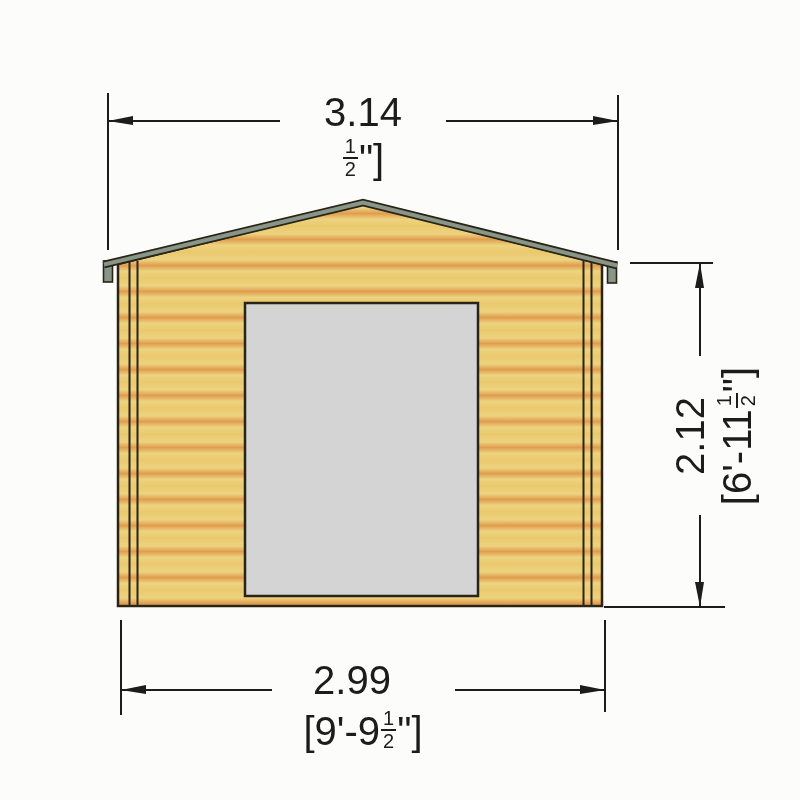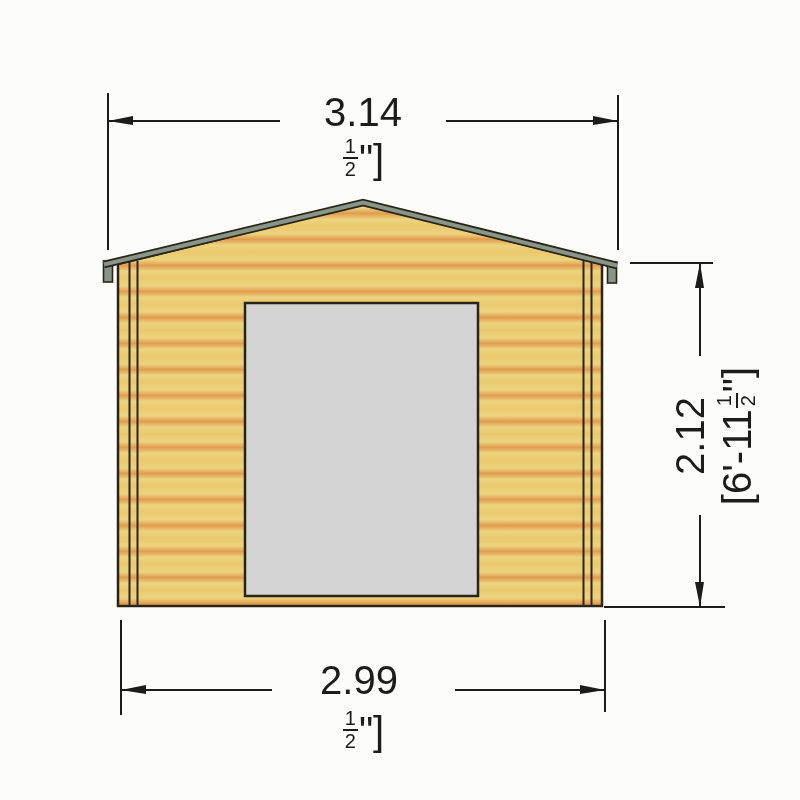--- a/index.html
+++ b/index.html
@@ -37,21 +37,21 @@
   .metric{
     font-size:40px;
     line-height:40px;
   }
   .imperial{
     font-size:40px;
     line-height:42px;
   }
   .dim-top-metric{ left:263px; top:92px; width:200px; }
   .dim-top-imperial{ left:243px; top:136px; width:240px; }
-  .dim-bottom-metric{ left:259px; top:660px; width:200px; }
+  .dim-bottom-metric{ left:252px; top:660px; width:200px; }
   .dim-bottom-imperial{ left:243px; top:708px; width:240px; }
   .dim-right-block{
     left:604px; top:389px;
     width:220px; height:94px;
     transform:rotate(-90deg);
   }
   .dim-right-block .metric{ line-height:47px; }
   .dim-right-block .imperial{ line-height:47px; }
   .frac{
     display:inline-block;
@@ -131,21 +131,21 @@
     </g>
   </svg>
 
   <div class="dim-label metric dim-top-metric">3.14</div>
   <div class="dim-label imperial dim-top-imperial">
     <span class="frac"><span class="fnum">1</span><span class="fden">2</span></span><span>"]</span>
   </div>
 
   <div class="dim-label metric dim-bottom-metric">2.99</div>
   <div class="dim-label imperial dim-bottom-imperial">
-    <span class="frac"><span class="fnum">1</span><span class="fden">2</span></span><span>"]</span>
+    <span>[9'-9</span><span class="frac"><span class="fnum">1</span><span class="fden">2</span></span><span>"]</span>
   </div>
 
   <div class="dim-label dim-right-block">
     <div class="metric">2.12</div>
     <div class="imperial">
       <span>[6'-11</span><span class="frac"><span class="fnum">1</span><span class="fden">2</span></span><span>"]</span>
     </div>
   </div>
 
 </div>

